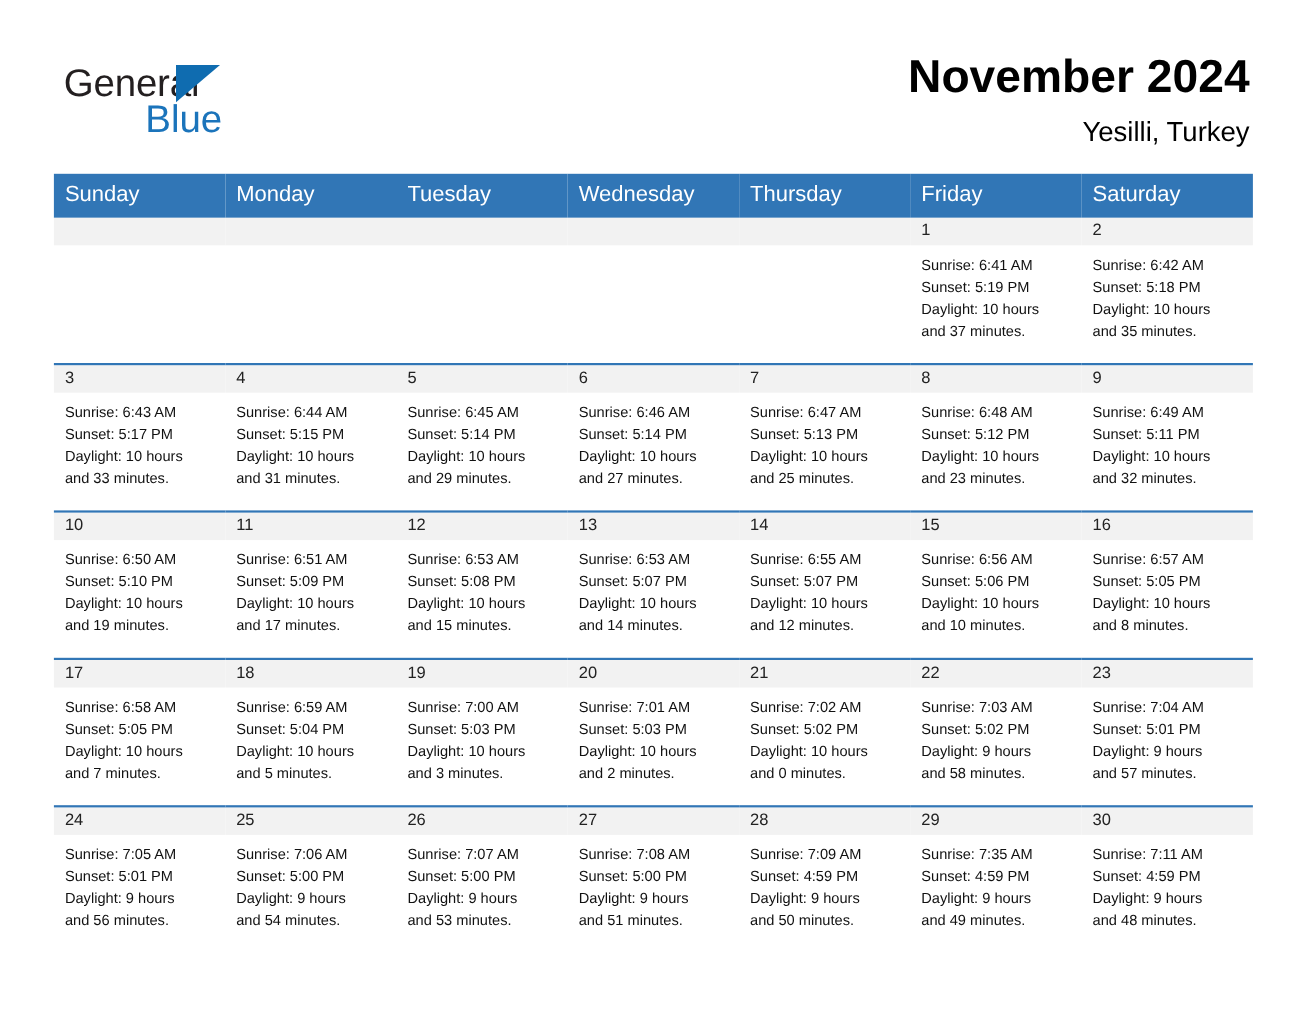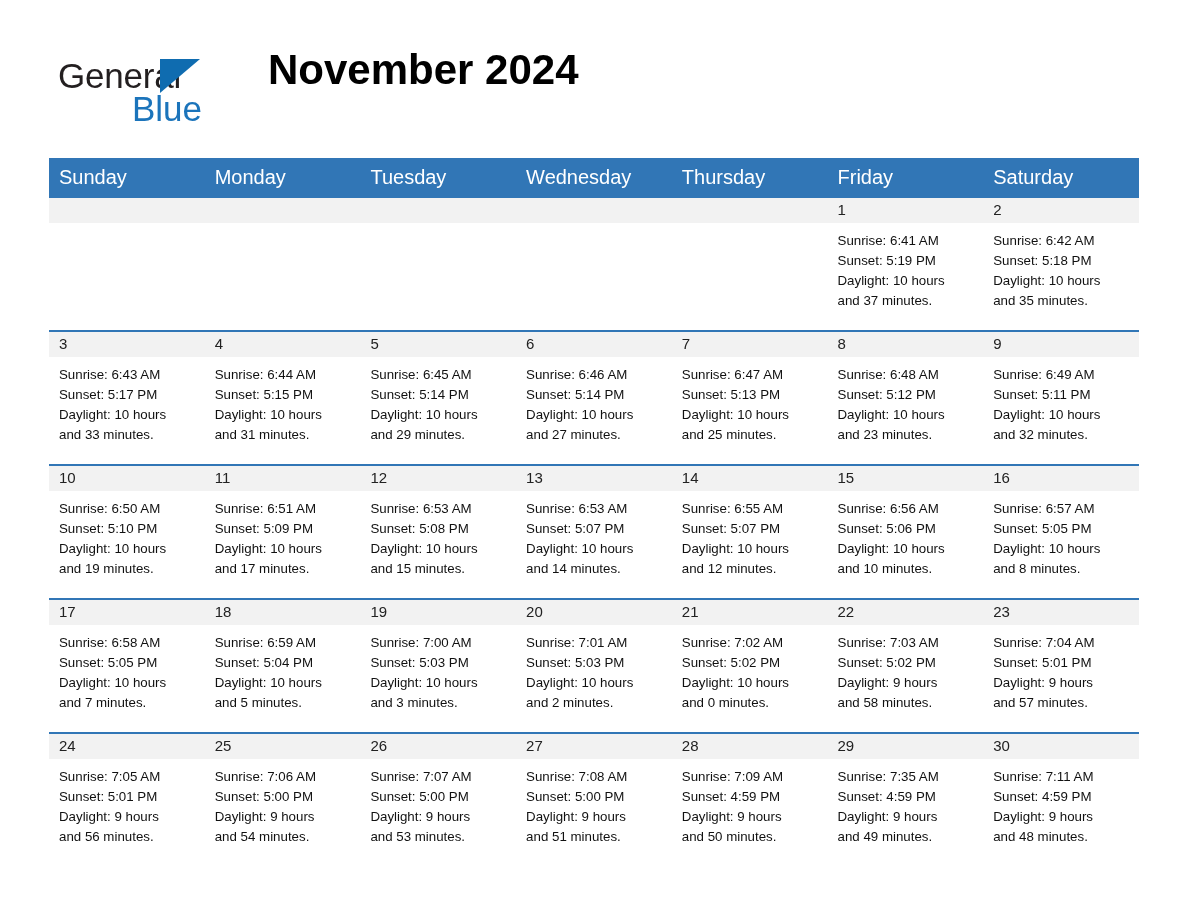--- a/index.html
+++ b/index.html
@@ -14,20 +14,21 @@
     font-family: "Liberation Sans", sans-serif;
     color: #000000;
     position: relative;
     overflow: hidden;
   }
 
   
   .page-header {
     display: flex;
     align-items: flex-start;
+    justify-content: space-between;
     padding: 46px 52px 0 58px;
     height: 158px;
   }
 
   .brand {
     position: relative;
     width: 210px;
     height: 70px;
   }
   .brand-general {
@@ -135,20 +136,21 @@
 <body>
 
 <div class="page-header">
   <div class="brand">
     <span class="brand-general">General</span>
     <span class="brand-triangle"></span>
     <span class="brand-blue">Blue</span>
   </div>
   <div class="title-block">
     <div class="month-title">November 2024</div>
+    <div class="location-title">Yesilli, Turkey</div>
   </div>
 </div>
 
 <table class="calendar">
   <thead>
     <tr id="weekday-row">
         <th>Sunday</th>
         <th>Monday</th>
         <th>Tuesday</th>
         <th>Wednesday</th>

